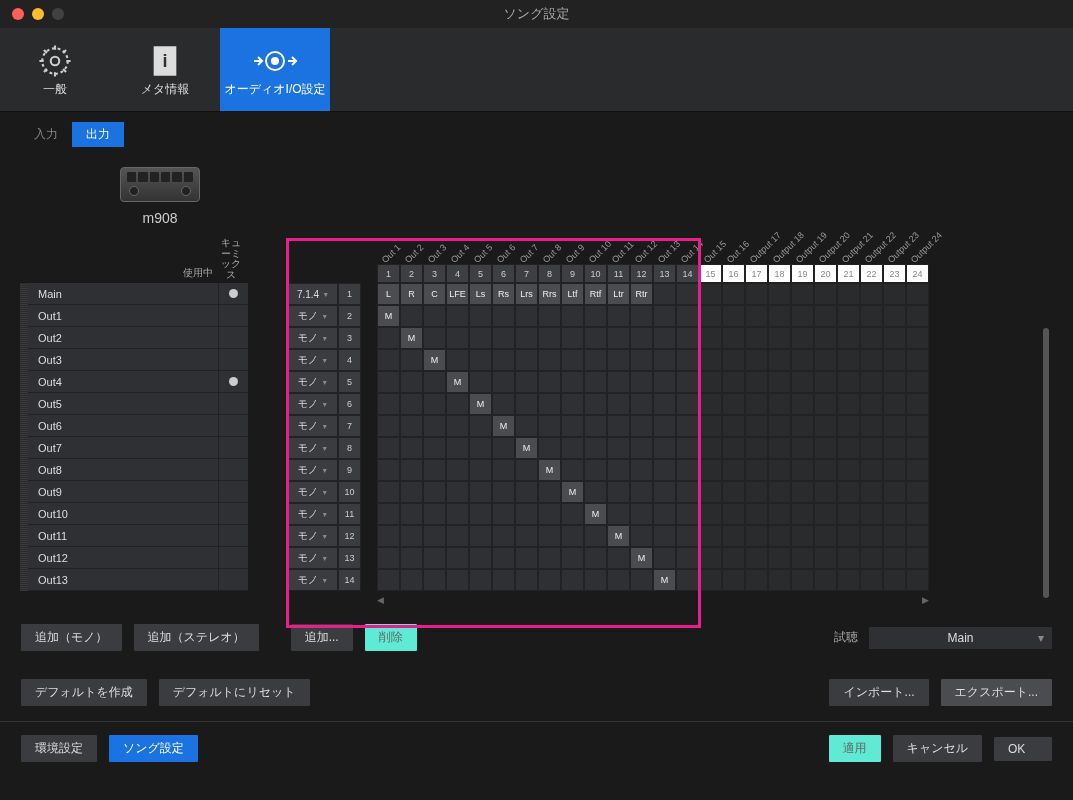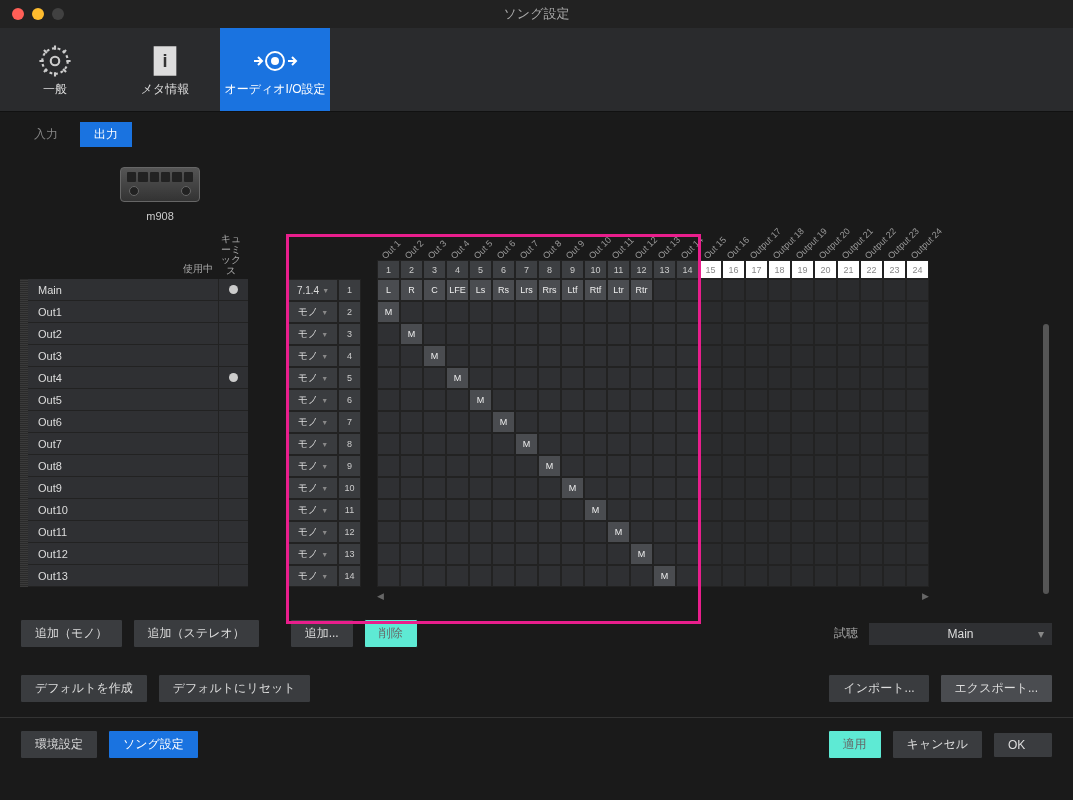--- a/index.html
+++ b/index.html
@@ -60,21 +60,21 @@
     height: 40px;
     display: flex;
     align-items: center;
     justify-content: center;
   }
   .content {
     padding: 10px 20px;
   }
   .io-tabs {
     display: flex;
-    gap: 8px;
+    gap: 0;
     margin-bottom: 10px;
   }
   .io-tab {
     padding: 4px 14px;
     background: transparent;
     color: #888;
     font-size: 12px;
     cursor: pointer;
   }
   .io-tab.active {
@@ -105,21 +105,21 @@
     position: absolute;
     width: 8px; height: 8px; border-radius: 50%;
     background: #222; border: 1px solid #666;
     top: 18px;
   }
   .device-icon::before { left: 8px; }
   .device-icon::after { right: 8px; }
   .device-label {
     margin-top: 8px;
     color: #ccc;
-    font-size: 11px;
+    font-size: 14px;
   }
   .matrix-area {
     display: flex;
     margin-top: 12px;
   }
   .left-list {
     width: 228px;
     flex-shrink: 0;
   }
   .left-header {

